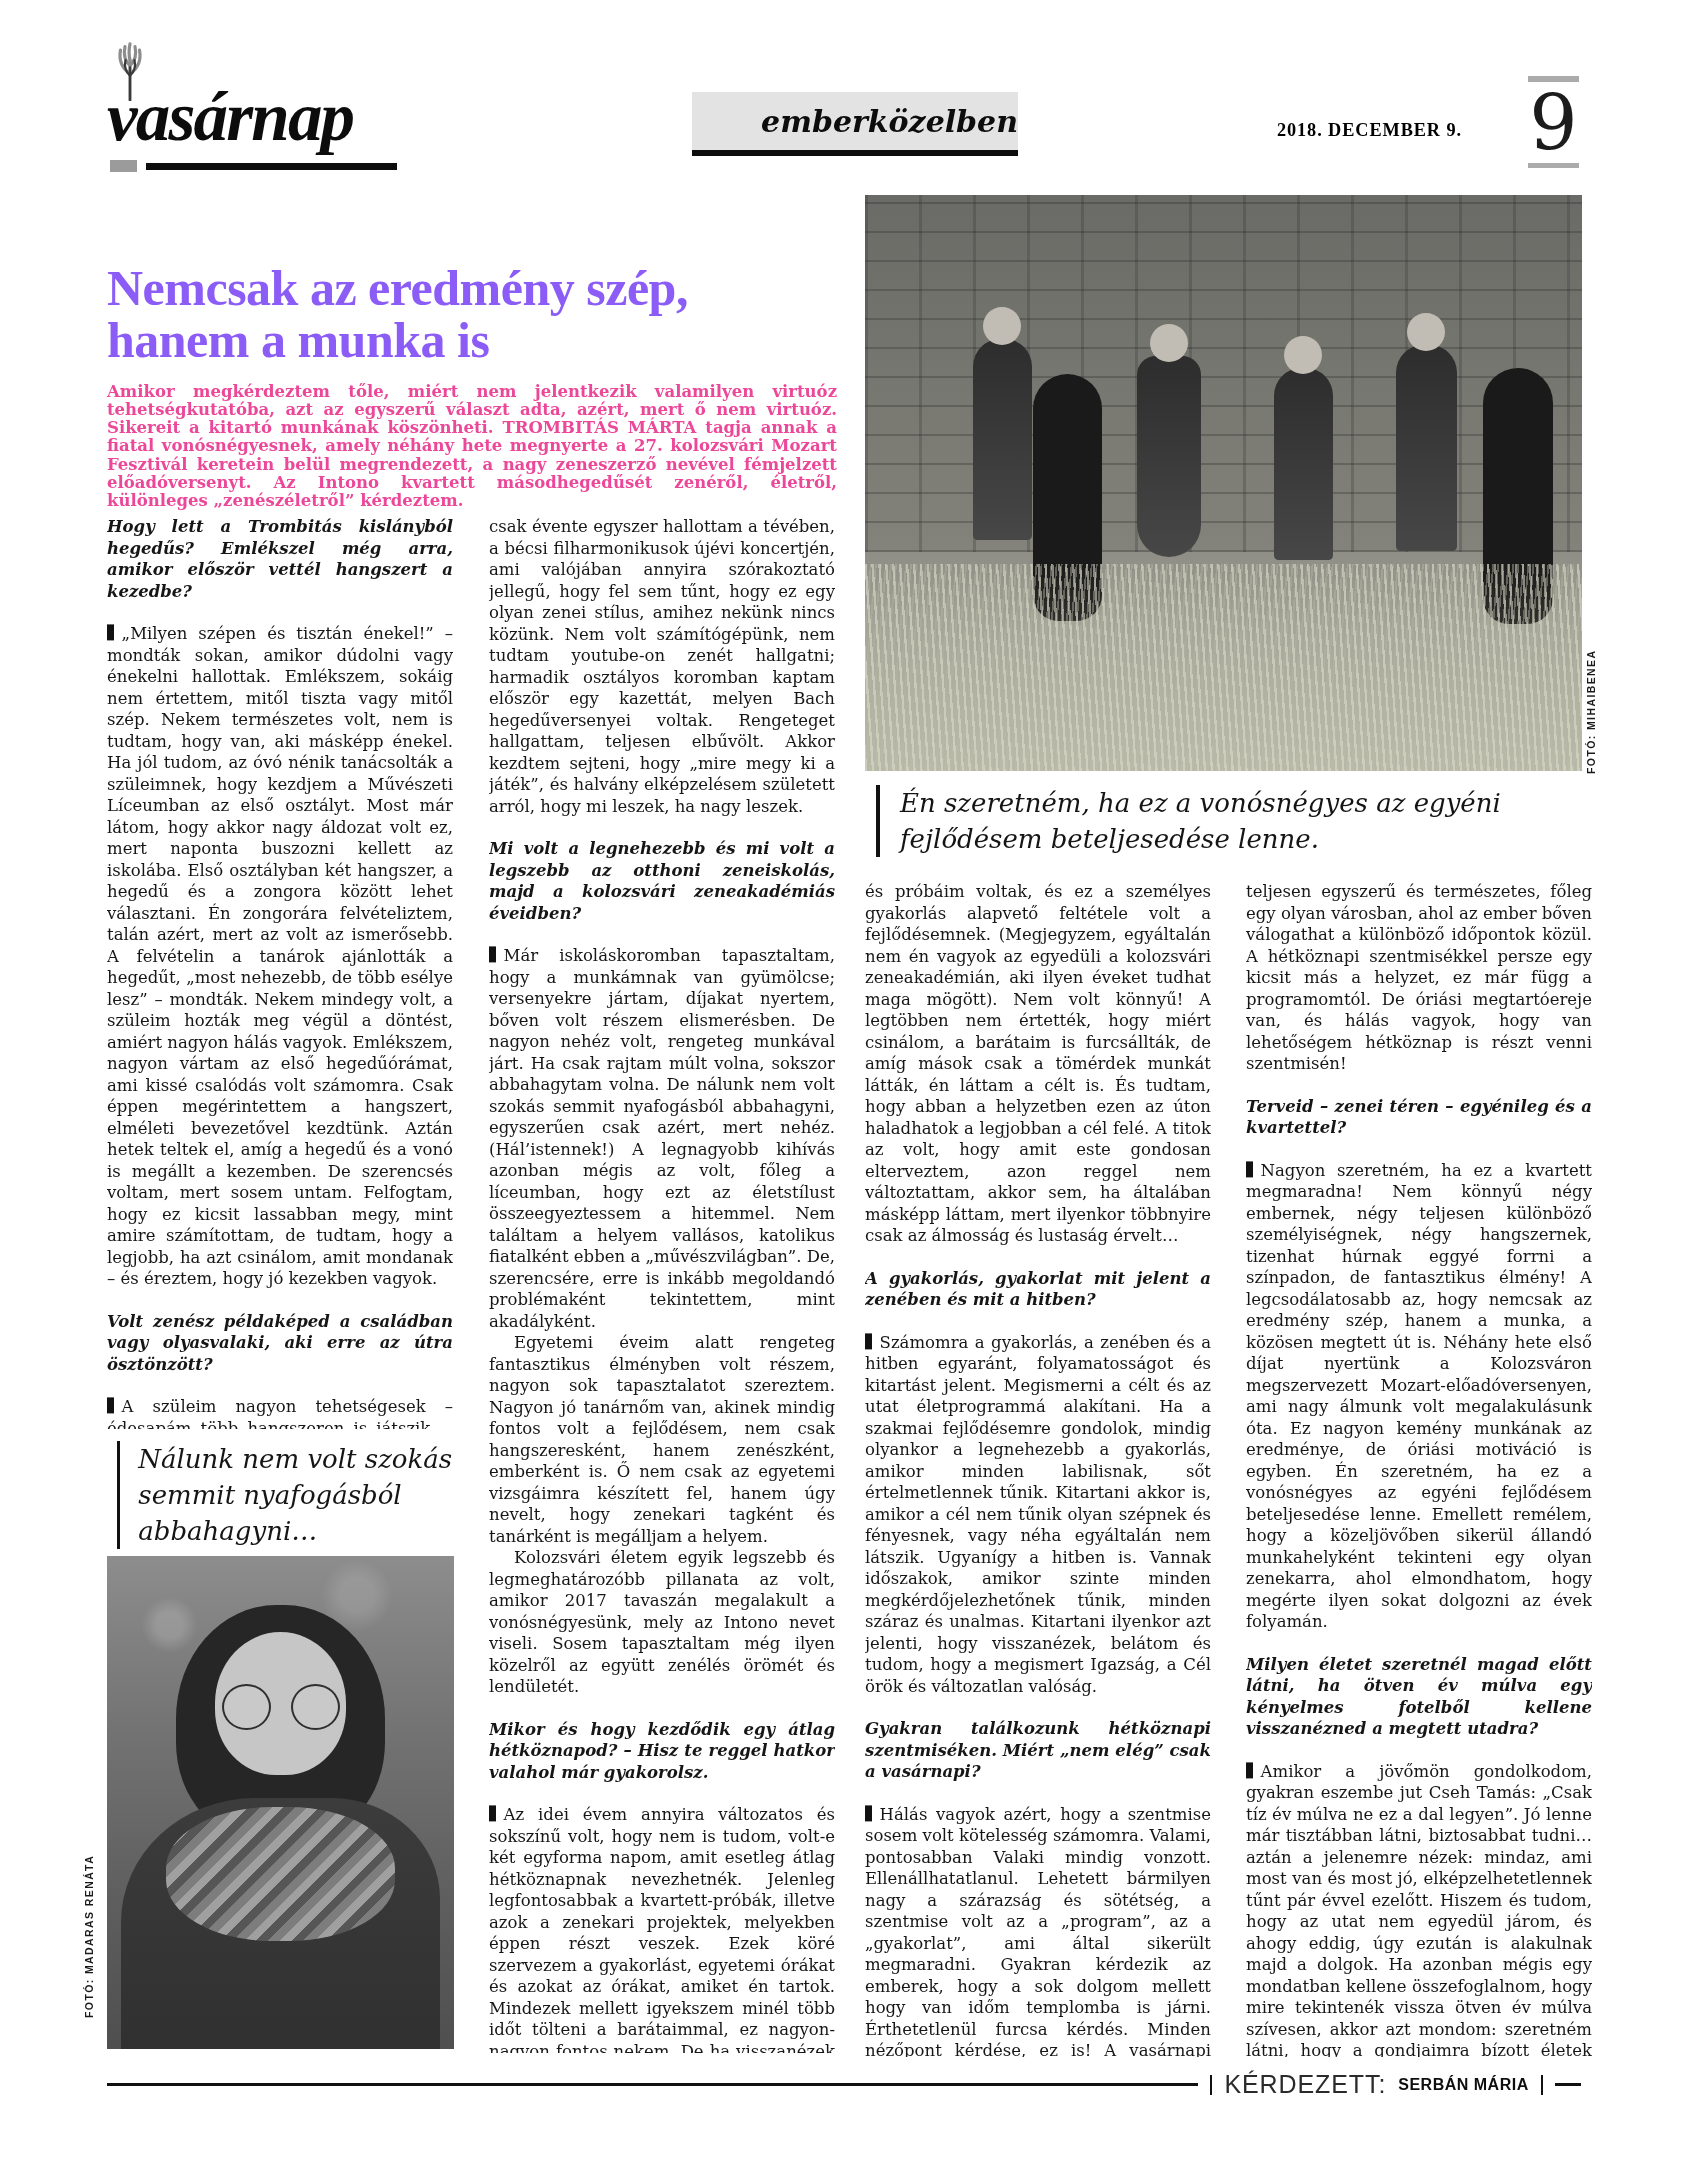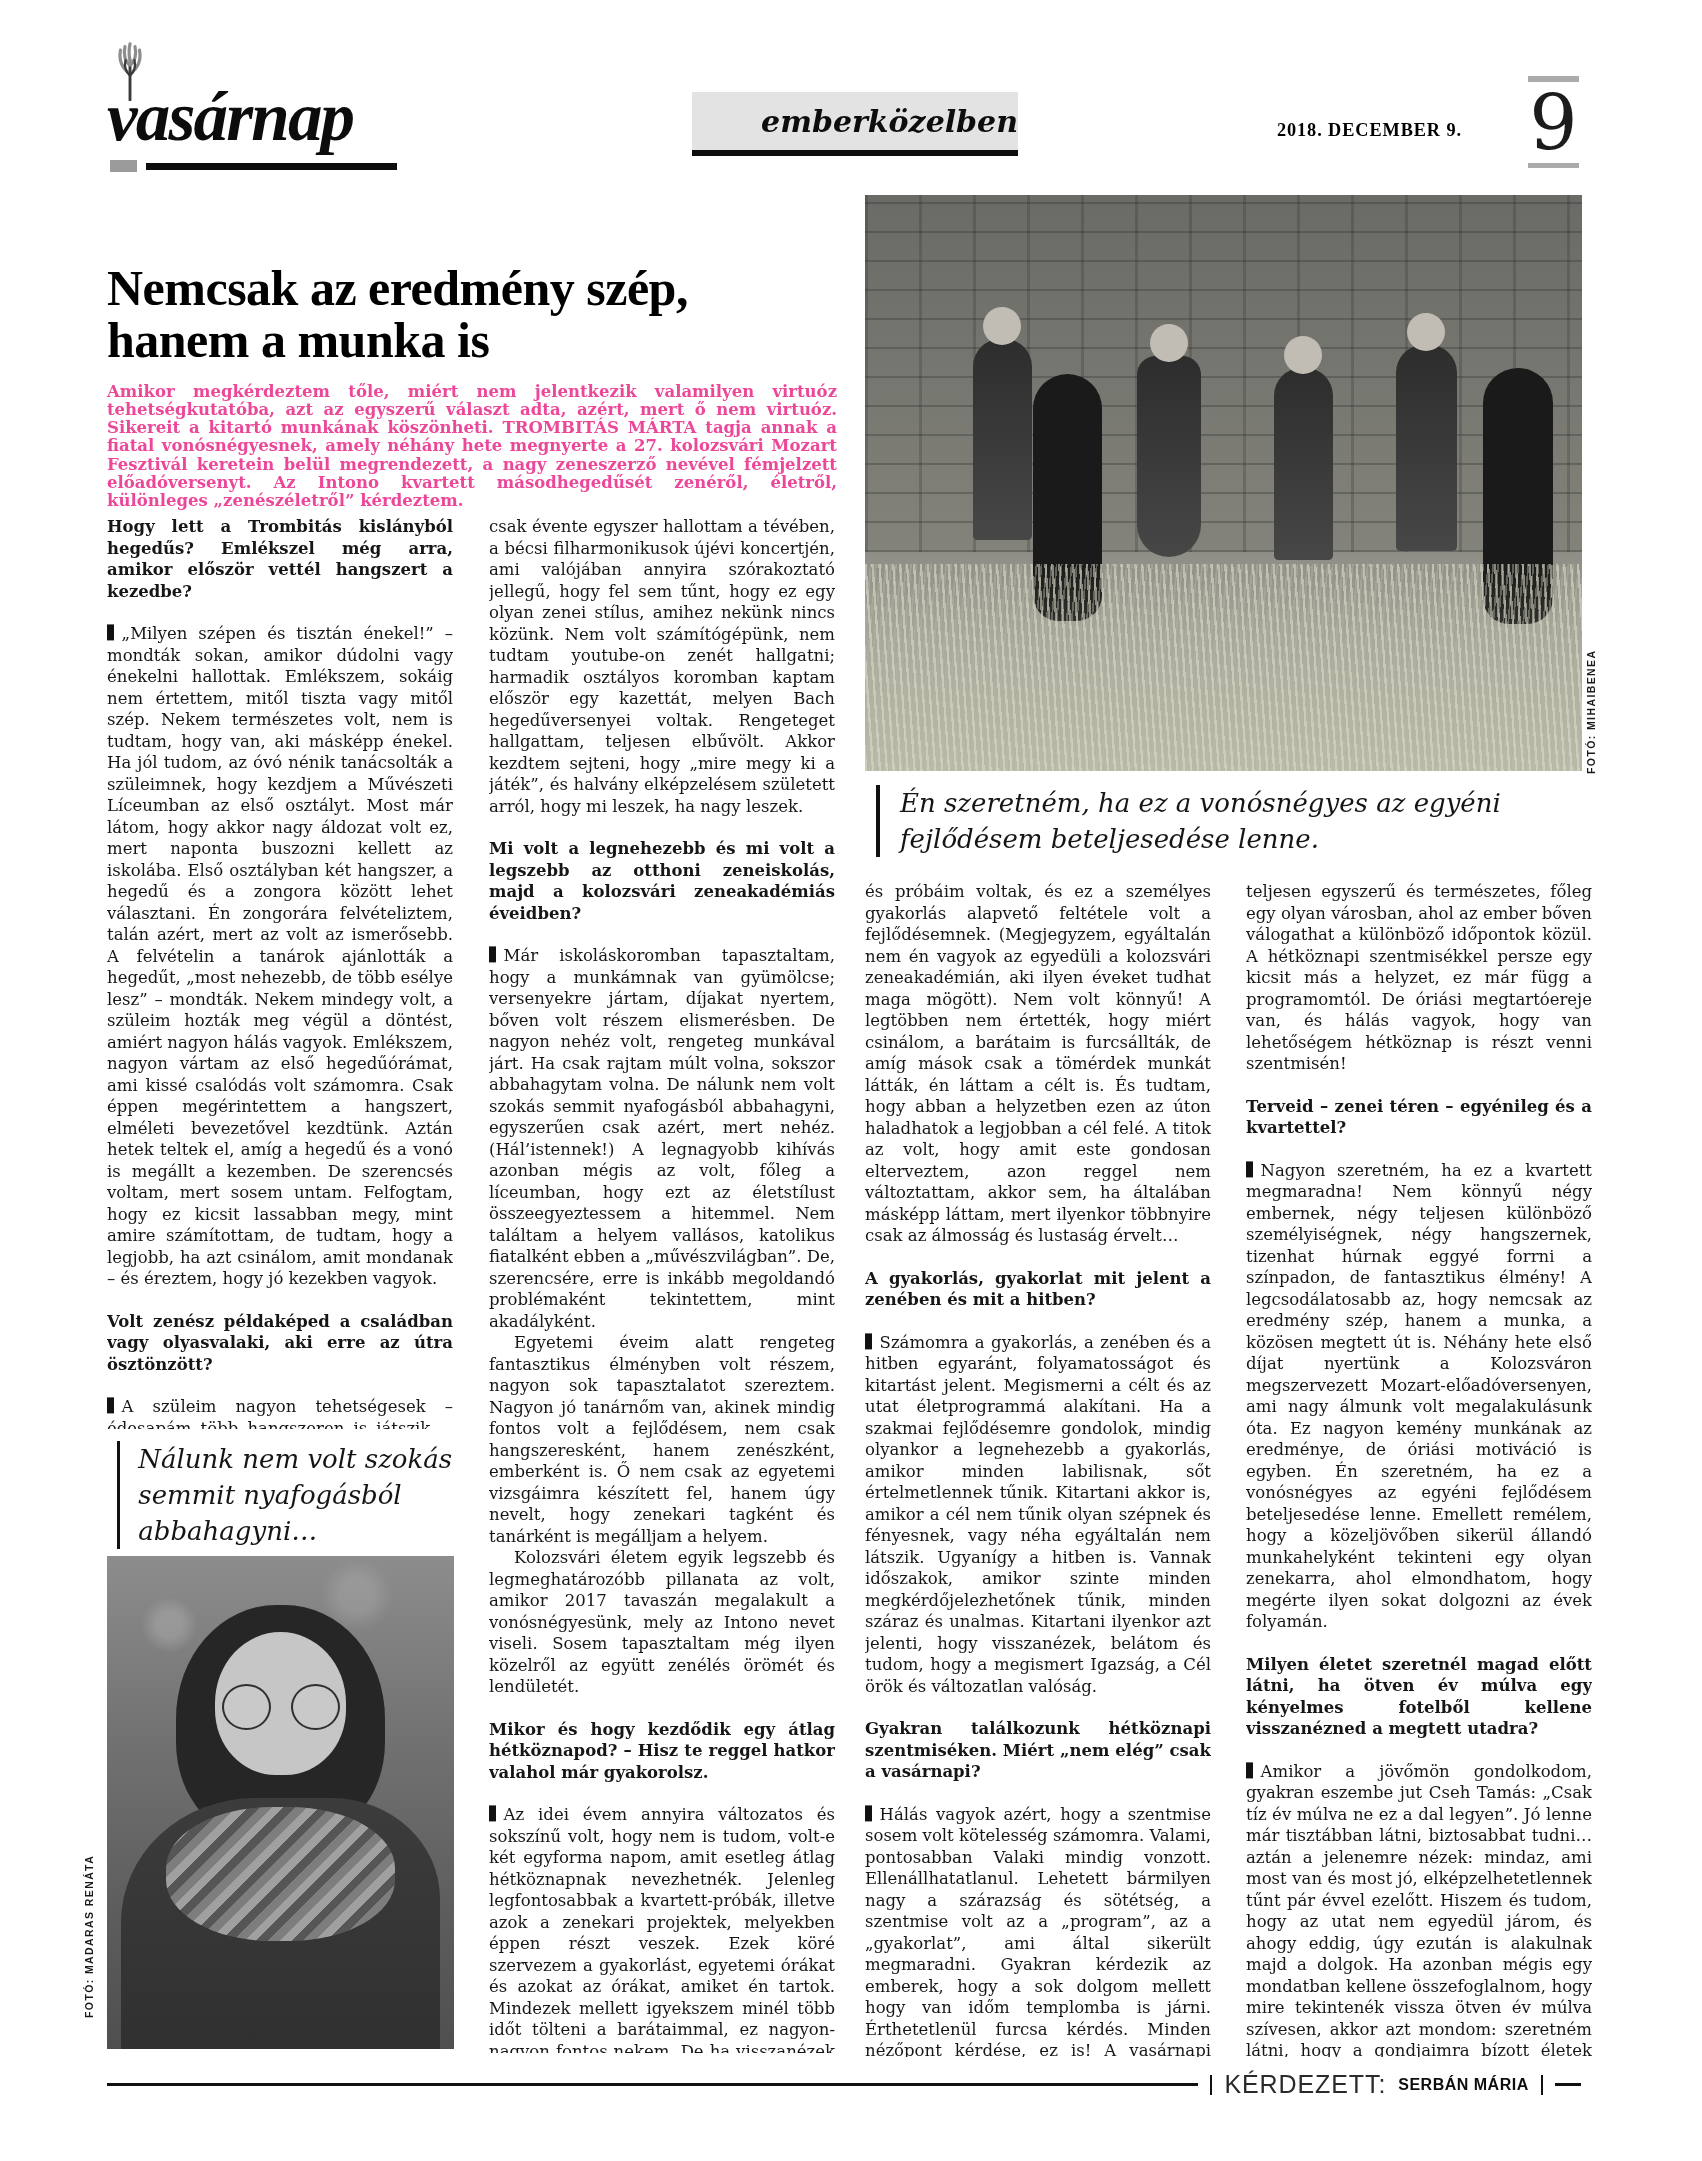--- a/index.html
+++ b/index.html
@@ -19,33 +19,33 @@
 
   .date{position:absolute;left:1277px;top:120px;width:206px;text-align:left;
         font:700 18.3px "Liberation Serif",serif;letter-spacing:0.9px;color:#000000;}
 
   .pagenum{position:absolute;left:1525px;top:76px;width:57px;text-align:center;}
   .pagenum .pbar{height:5.5px;background:#ababab;margin:0 2.7px;}
   .pagenum .pnum{font:400 76px/81px "DejaVu Serif",serif;color:#1c1c1c;}
 
   
   .headline{position:absolute;left:107px;top:228px;width:760px;
-            font:700 50px/52px "Liberation Serif",serif;letter-spacing:-0.5px;color:#000000;}
+            font:700 50px/52px "Liberation Serif",serif;letter-spacing:-0.5px;color:#8b5cf6;}
   .lead{position:absolute;left:107px;top:366px;width:730px;
         font:700 16.5px/18.3px "DejaVu Serif",serif;text-align:justify;color:#ec4899;}
 
   
   .col{position:absolute;width:346px;font:16.5px/21.5px "DejaVu Serif",serif;
        text-align:justify;color:#161616;overflow:hidden;hyphens:auto;-webkit-hyphens:auto;}
   #col1{left:107px;top:516px;height:913px;}
   #col2{left:489px;top:516px;height:1537px;}
   #col3{left:865px;top:881px;height:1176px;}
   #col4{left:1246px;top:881px;height:1176px;}
   .blk{margin:0;}
-  .blk.question{font-weight:700;margin:21px 0;}
+  .blk.question{font-weight:700;font-style:italic;margin:21px 0;}
   .blk.question:first-child{margin-top:0;}
   .blk.para{text-indent:25px;}
   .marker{display:inline-block;width:7.3px;height:15.6px;background:#111;margin-right:7.3px;transform:translateY(1.4px);}
   #quote-main{position:absolute;left:876px;top:785px;width:695px;font:italic 400 26px/36px "DejaVu Serif",serif;border-left:4.6px solid #111;padding-left:20px;}
   #quote-left{position:absolute;left:117px;top:1441px;width:320px;font:italic 400 26px/36px "DejaVu Serif",serif;border-left:3.7px solid #111;padding-left:18.3px;}
 
   
   .photo-main{position:absolute;left:865px;top:195px;width:717px;height:576px;overflow:hidden;
     background:linear-gradient(180deg,#6f6f6b 0%,#7c7c77 40%,#8e8e86 62%,#a3a396 78%,#b3b3a4 100%);}
   .photo-main::before{content:"";position:absolute;left:0;top:0;right:0;height:62%;

